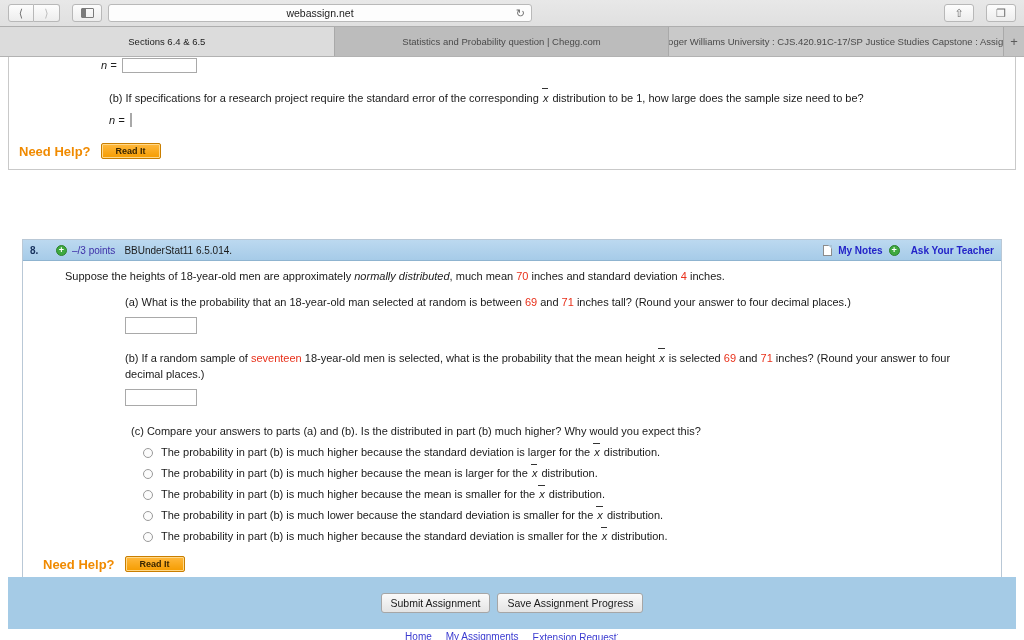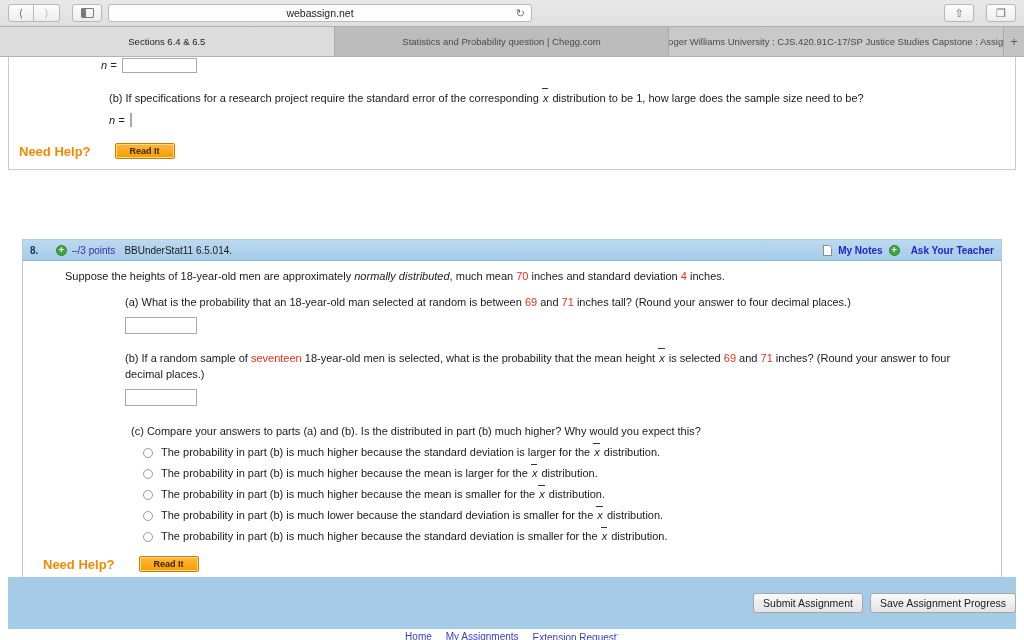--- a/index.html
+++ b/index.html
@@ -138,21 +138,21 @@
   .red { color: #e8301a; }
 
   .xbar { position: relative; display:inline-block; font-style: italic; padding: 0 1px;}
   .xbar::before {
     content:"";
     position:absolute; left: 0px; right: 1px; top: -3px;
     border-top: 1px solid #333;
   }
 
   .needhelp {
-    display:flex; align-items:center; gap: 24px;
+    display:flex; align-items:center; gap: 10px;
     padding-left: 10px;
     margin-top: 14px;
   }
   .needhelp-label {
     color: #f08a00;
     font-weight: bold;
     font-size: 13px;
   }
   .readit {
     background: linear-gradient(to bottom,#ffb83d,#f59c00);
@@ -216,21 +216,21 @@
     flex: 0 0 auto; margin-top: 2px;
   }
   .opt-label { font-size: 11px; color:#1a1a1a; }
 
   
   .submitbar {
     position: absolute;
     left: 8px; top: 520px;
     width: 1008px; height: 52px;
     background: #a5cbe6;
-    display: flex; align-items: center; justify-content: flex-end;
+    display: flex; align-items: center; justify-content: center;
     gap: 7px;
   }
   .graybtn {
     background: linear-gradient(to bottom,#fafafa,#e4e4e4);
     border: 1px solid #a6a6a6;
     border-radius: 3px;
     font-size: 10.5px;
     color: #1a1a1a;
     padding: 3px 9px;
   }

